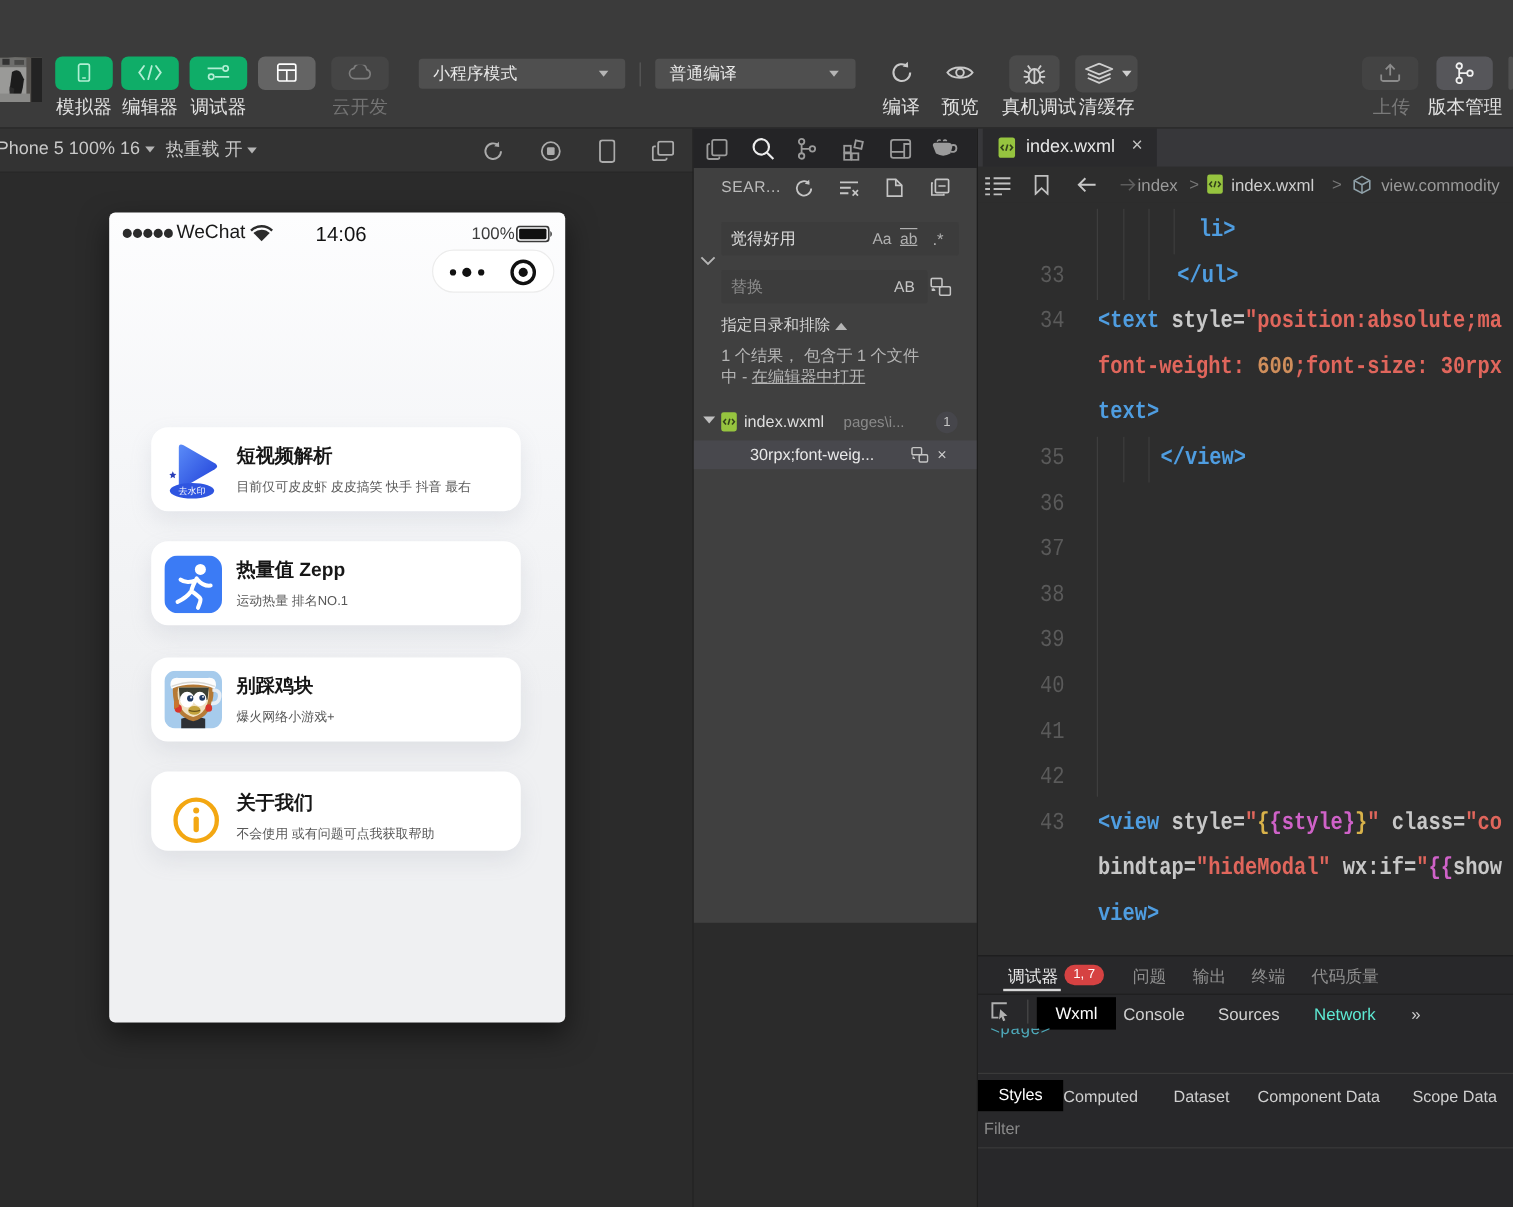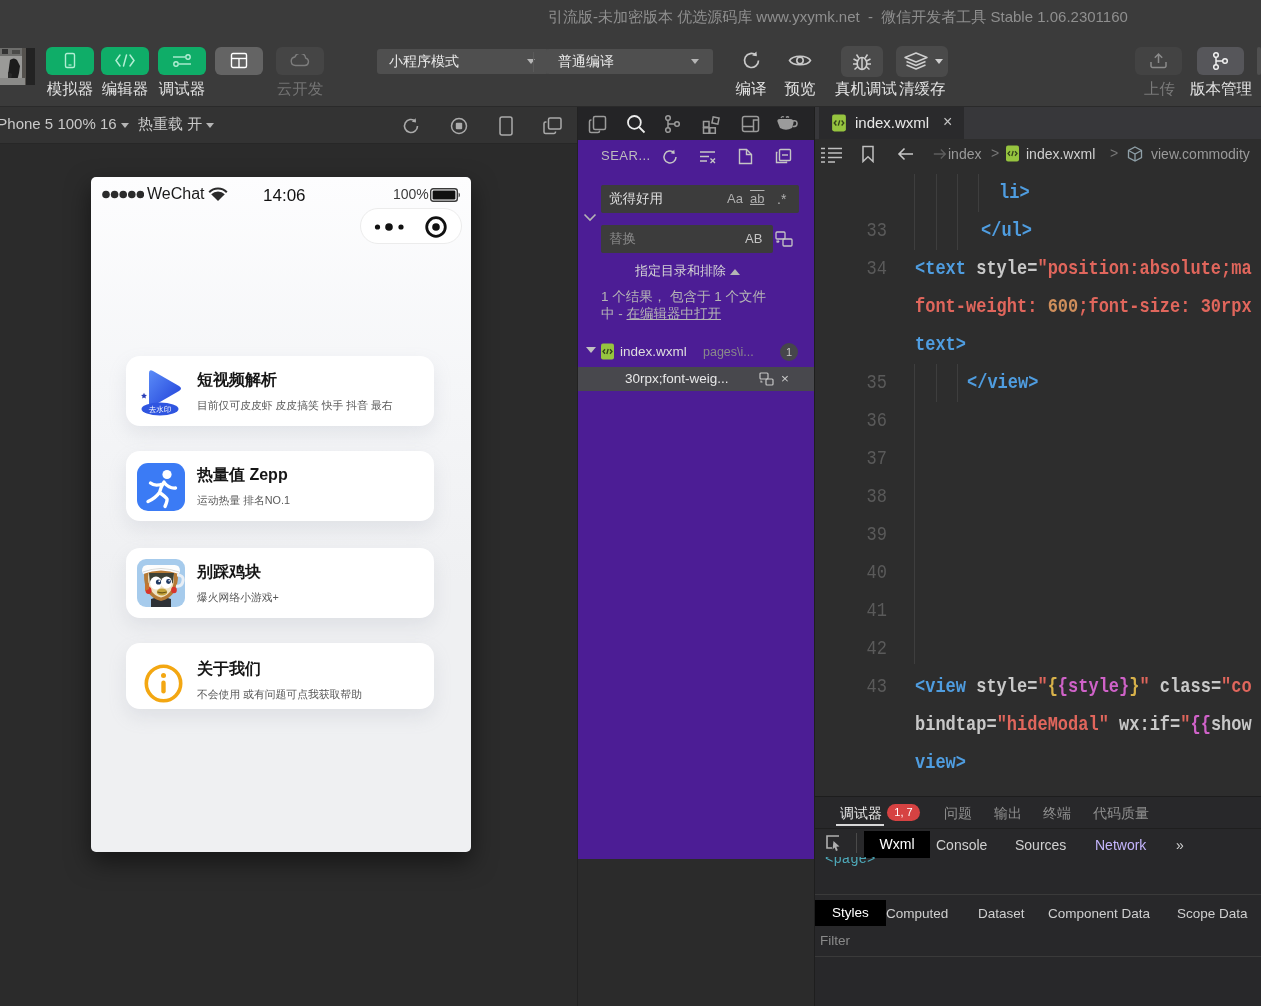--- a/index.html
+++ b/index.html
@@ -19,21 +19,21 @@
   .drop { top:49px; height:25px; background:#4f4f4f; border-radius:3px; color:#e8e8e8; font-size:14px; line-height:25px; padding-left:12px; }
   .caret { display:inline-block; width:0; height:0; border-left:4px solid transparent; border-right:4px solid transparent; border-top:5px solid #b5b5b5; vertical-align:middle; }
   
   #sim { left:0; top:107px; width:578px; height:899px; background:#2b2b2b; }
   #simbar { left:0; top:0; width:578px; height:37px; background:#333333; border-bottom:1px solid #272727; color:#c9c9c9; font-size:15px; }
   #phone { left:91px; top:70px; width:380px; height:675px; background:linear-gradient(180deg,#fdfdfe 0%,#f5f6f8 30%,#eff0f2 60%,#eff0f2 100%); border-radius:5px; box-shadow:0 10px 24px rgba(0,0,0,.5); }
   .card { left:35px; width:308px; height:70px; background:#fff; border-radius:14px; box-shadow:0 8px 18px rgba(150,155,170,.18); }
   .ctitle { left:71px; top:14px; font-size:16px; font-weight:700; color:#161616; white-space:nowrap; }
   .csub { left:71px; top:43px; font-size:10.8px; color:#585858; white-space:nowrap; }
   
-  #sidebar { left:578px; top:107px; width:236px; height:752px; background:#4c1d95; }
+  #sidebar { left:578px; top:107px; width:236px; height:662px; background:#404040; }
   #iconrow { left:0; top:0; width:236px; height:33px; background:#242426; }
   .sinput { left:23px; width:198px; height:28px; background:#3c3c3c; border-radius:2px; color:#dedede; font-size:13.5px; line-height:28px; padding-left:8px; }
   
   #editor { left:815px; top:107px; width:446px; height:689px; background:#2d2d2d; }
   #tabstrip { left:0; top:0; width:446px; height:32px; background:#37373a; }
   #tab1 { left:4px; top:0; width:145px; height:32px; background:#2a2a2c; color:#e8e8e8; font-size:15px; }
   #crumbs { left:0; top:32px; width:446px; height:30px; background:#2d2d2d; color:#9a9a9a; font-size:14px; }
   .code { font-family:"Liberation Mono", monospace; font-size:17px; font-weight:700; white-space:pre; line-height:38px; height:38px; transform:scaleY(1.2); }
   .gut { left:0; width:72px; text-align:right; color:#5a5a5a; font-family:"Liberation Mono", monospace; font-size:17px; line-height:38px; height:38px; transform:scaleY(1.2); }
   .guide { width:1px; background:#3e3e3e; }
@@ -41,21 +41,20 @@
   .cy { color:#d8b24a; } .cm { color:#cf62c8; } .co { color:#cf8e5b; }
   
   #debug { left:815px; top:796px; width:446px; height:210px; background:#28282a; border-top:1px solid #1d1d1d; }
   .dtab { font-size:14px; color:#8f8f8f; }
 </style>
 </head>
 <body>
 <div id="stage">
 
   <div id="topbar" class="abs">
-    <div class="abs wtitle">引流版-未加密版本 优选源码库 www.yxymk.net&nbsp; - &nbsp;微信开发者工具 Stable 1.06.2301160</div>
     <div class="abs avatar"><svg width="35" height="37" viewBox="0 0 35 37">
       <rect width="35" height="37" fill="#9a9a98"></rect>
       <rect x="0" y="0" width="35" height="8" fill="#6e6e6c"></rect>
       <rect x="2" y="1" width="6" height="5" fill="#333"></rect>
           <rect x="12" y="2" width="8" height="4" fill="#4a4a48"></rect>
       <rect x="25" y="0" width="10" height="37" fill="#232323"></rect>
       <rect x="22" y="0" width="4" height="37" fill="#55524e"></rect>
       <path d="M10 12 q4 -3 7 0 l3 6 -1 7 -2 8 -3 4 -4 -1 -2 -9 z" fill="#1c1c1c"></path>
       <path d="M8 24 l4 2 -1 6 -3 5 z" fill="#2a2a2a"></path>
       <rect x="0" y="30" width="25" height="7" fill="#8a8a88"></rect>
@@ -89,21 +88,21 @@
     <div class="abs tbtn" style="left:276px;width:48px;background:#454545;">
       <svg style="position:absolute;left:14px;top:7px;" width="20" height="13" viewBox="0 0 20 13">
           <path d="M5.5 11.5 a4.3 4.3 0 0 1 -0.6 -8.55 a5.6 5.6 0 0 1 10.8 1.1 a3.8 3.8 0 0 1 -0.9 7.45 z" fill="none" stroke="#7d7d7d" stroke-width="1.4"></path>
         </svg>
     </div>
     <div class="abs tlabel" style="left:46px;">模拟器</div>
     <div class="abs tlabel" style="left:101px;">编辑器</div>
     <div class="abs tlabel" style="left:158px;">调试器</div>
     <div class="abs tlabel" style="left:215px;margin-top:40px;">可视化</div>
     <div class="abs tlabel" style="left:276px;color:#737373;">云开发</div>
-    <div class="abs drop" style="left:349px;width:172px;margin-left:28px;">小程序模式<span class="caret" style="position:absolute;right:14px;top:10px;"></span></div>
+    <div class="abs drop" style="left:349px;width:172px;">小程序模式<span class="caret" style="position:absolute;right:14px;top:10px;"></span></div>
     <div class="abs" style="left:533px;top:52px;width:1px;height:20px;background:#5a5a5a;"></div>
     <div class="abs drop" style="left:546px;width:167px;">普通编译<span class="caret" style="position:absolute;right:14px;top:10px;"></span></div>
     <div class="abs tlabel" style="left:727px;">编译</div>
     <div class="abs tlabel" style="left:776px;">预览</div>
     <div class="abs tlabel" style="left:835px;width:62px;">真机调试</div>
     <div class="abs tlabel" style="left:899px;width:46px;">清缓存</div>
     <svg class="abs" style="left:741px;top:50px;" width="21" height="21" viewBox="0 0 21 21">
         <path d="M17.5 10.5 a7 7 0 1 1 -2.3 -5.2" fill="none" stroke="#c9c9c9" stroke-width="1.7"></path>
         <path d="M15.5 1.5 L15.8 6.2 L11.2 5.4 Z" fill="#c9c9c9"></path>
       </svg>
@@ -323,21 +322,21 @@
       </svg>
     <div class="abs sinput" style="top:118px;width:172px;color:#8a8a8a;">替换
       <span style="position:absolute;left:144px;top:0;font-size:13px;color:#c5c5c5;">AB</span>
     </div>
     <svg class="abs" style="left:197px;top:124px;" width="18" height="16" viewBox="0 0 18 16">
         <rect x="1" y="1" width="9" height="7" rx="1" fill="none" stroke="#c5c5c5" stroke-width="1.3"></rect>
         <rect x="8" y="8" width="9" height="7" rx="1" fill="none" stroke="#c5c5c5" stroke-width="1.3"></rect>
         <path d="M4 11 h-2 v-1.5" fill="none" stroke="#c5c5c5" stroke-width="1.2"></path>
         <path d="M3 8.8 l1.8 2.2 l-2.8 .6 z" fill="#c5c5c5"></path>
       </svg>
-    <div class="abs" style="left:23px;top:155px;font-size:13px;color:#d5d5d5;margin-left:34px;">指定目录和排除 <span style="display:inline-block;width:0;height:0;border-left:5px solid transparent;border-right:5px solid transparent;border-bottom:6px solid #b5b5b5;"></span></div>
+    <div class="abs" style="left:23px;top:155px;font-size:13px;color:#d5d5d5;">指定目录和排除 <span style="display:inline-block;width:0;height:0;border-left:5px solid transparent;border-right:5px solid transparent;border-bottom:6px solid #b5b5b5;"></span></div>
     <div class="abs" style="left:23px;top:181px;font-size:13.5px;color:#b5b5b5;line-height:17px;">1 个结果， 包含于 1 个文件<br>中 - <span style="text-decoration:underline;">在编辑器中打开</span></div>
     <div class="abs" style="left:0;top:236px;width:236px;height:20px;color:#dedede;font-size:13.5px;">
       <span style="position:absolute;left:8px;top:4px;width:0;height:0;border-left:5px solid transparent;border-right:5px solid transparent;border-top:6px solid #c0c0c0;"></span>
       <svg style="position:absolute;left:22px;top:0;" width="15" height="17" viewBox="0 0 15 17">
           <rect x="1" y="0.5" width="13" height="16" rx="2" fill="#96c43f"></rect>
           <path d="M5 6.2 L3 8.5 L5 10.8 M10 6.2 L12 8.5 L10 10.8 M8.2 6 L6.8 11" stroke="#33421a" stroke-width="1.3" fill="none"></path>
         </svg>
       <span style="position:absolute;left:42px;top:1px;">index.wxml</span>
       <span style="position:absolute;left:125px;top:2px;color:#8a8a8a;font-size:12.5px;">pages\i...</span>
       <span style="position:absolute;left:202px;top:0;width:18px;height:18px;background:#46464b;border-radius:50%;color:#c5c5c5;font-size:11px;text-align:center;line-height:18px;">1</span>
@@ -435,21 +434,21 @@
     <div class="abs dtab" style="left:278px;top:8px;">代码质量</div>
     <svg class="abs" style="left:9px;top:36px;" width="18" height="18" viewBox="0 0 18 18">
         <path d="M15 3 H3 V15 H8" fill="none" stroke="#b0b0b0" stroke-width="1.6"></path>
         <path d="M9.5 8 L15.5 13.5 L12.3 13.8 L13.8 17.3 L12 18 L10.6 14.5 L8.5 16.5 Z" fill="#b0b0b0"></path>
       </svg>
     <div class="abs" style="left:41px;top:36px;width:1px;height:20px;background:#4a4a4a;"></div>
     <div class="abs" style="left:0;top:31px;width:446px;height:1px;background:#1f1f1f;"></div>
     <div class="abs" style="left:49px;top:34px;width:66px;height:27px;background:#000;color:#fff;font-size:14px;text-align:center;line-height:27px;">Wxml</div>
     <div class="abs" style="left:121px;top:40px;color:#d0d0d0;font-size:14px;">Console</div>
     <div class="abs" style="left:200px;top:40px;color:#d0d0d0;font-size:14px;">Sources</div>
-    <div class="abs" style="left:280px;top:40px;color:#c4b5fd;font-size:14px;">Network</div>
+    <div class="abs" style="left:280px;top:40px;color:#5eead4;font-size:14px;">Network</div>
     <div class="abs" style="left:361px;top:40px;color:#d0d0d0;font-size:14px;">»</div>
     <div class="abs" style="left:10px;top:60px;height:11px;overflow:hidden;">
         <div style="margin-top:-6px;color:#4ea8b8;font-size:14px;font-family:'Liberation Mono',monospace;">&lt;page&gt;</div>
       </div>
     <div class="abs" style="left:0;top:97px;width:446px;height:1px;background:#3a3a3a;"></div>
     <div class="abs" style="left:0px;top:103px;width:71px;height:26px;background:#000;color:#fff;font-size:13.5px;text-align:center;line-height:26px;">Styles</div>
     <div class="abs" style="left:71px;top:109px;color:#cfcfcf;font-size:13.5px;">Computed</div>
     <div class="abs" style="left:163px;top:109px;color:#cfcfcf;font-size:13.5px;">Dataset</div>
     <div class="abs" style="left:233px;top:109px;color:#cfcfcf;font-size:13.5px;">Component Data</div>
     <div class="abs" style="left:362px;top:109px;color:#cfcfcf;font-size:13.5px;">Scope Data</div>

